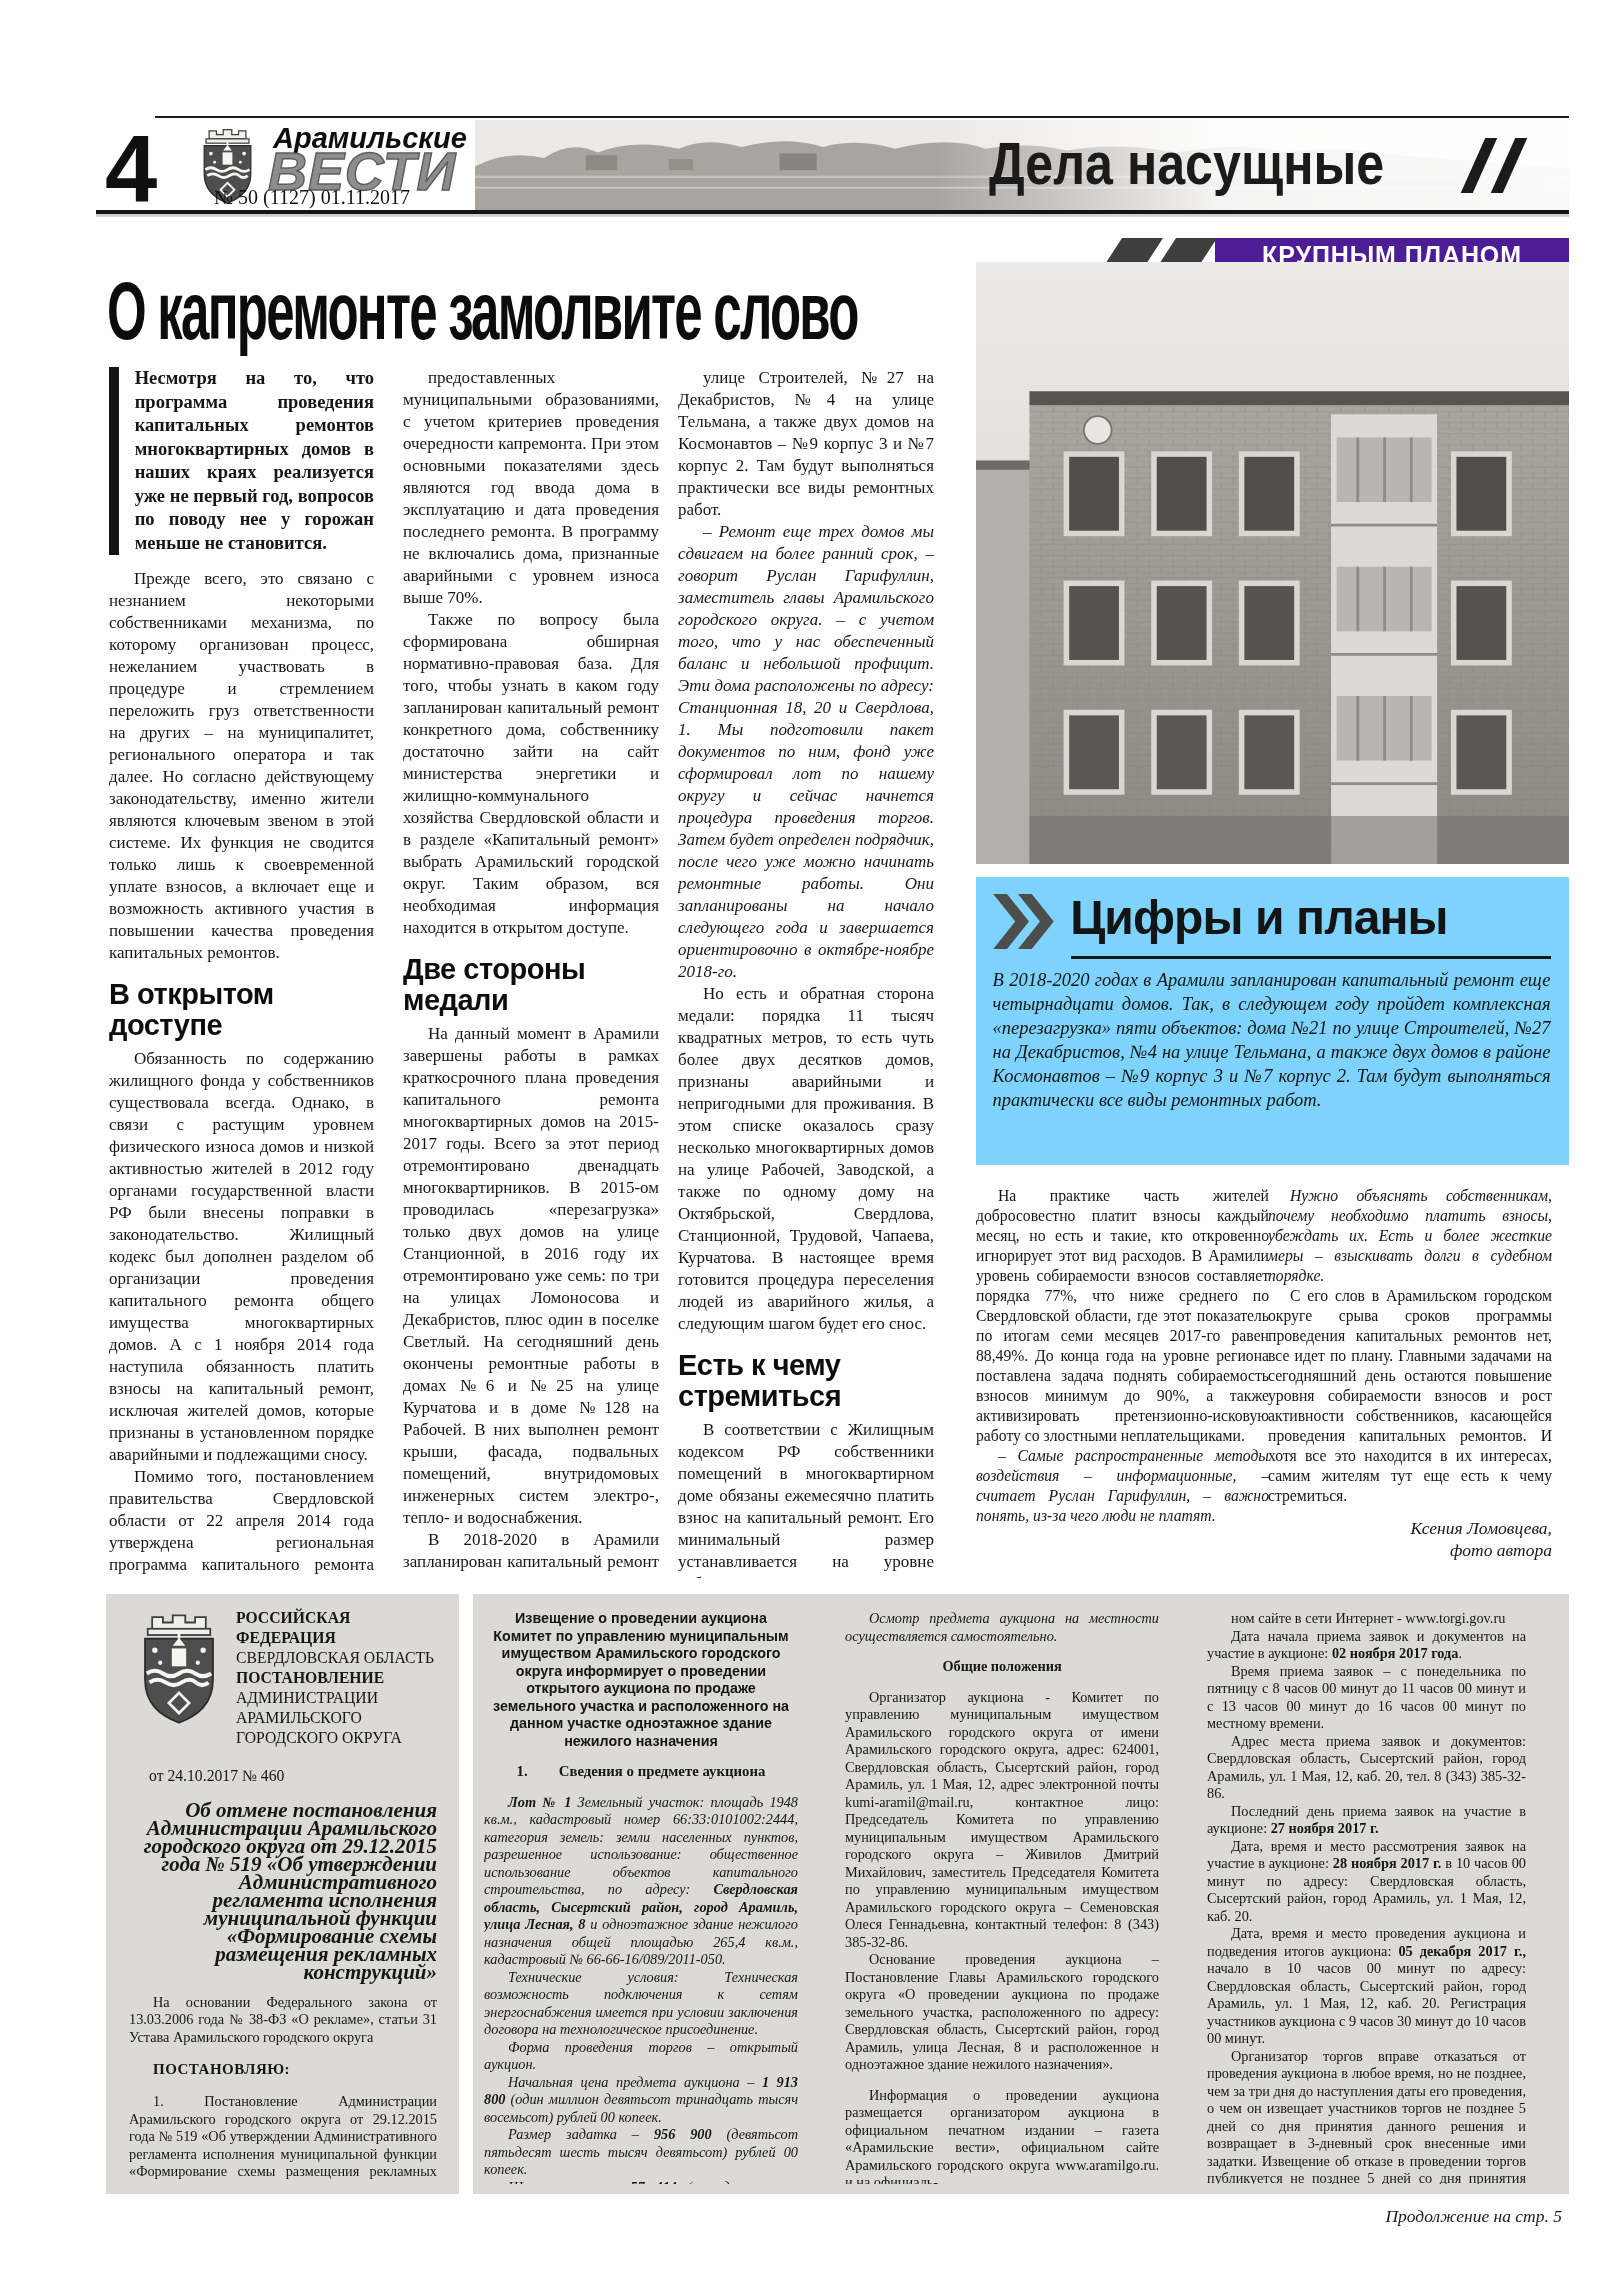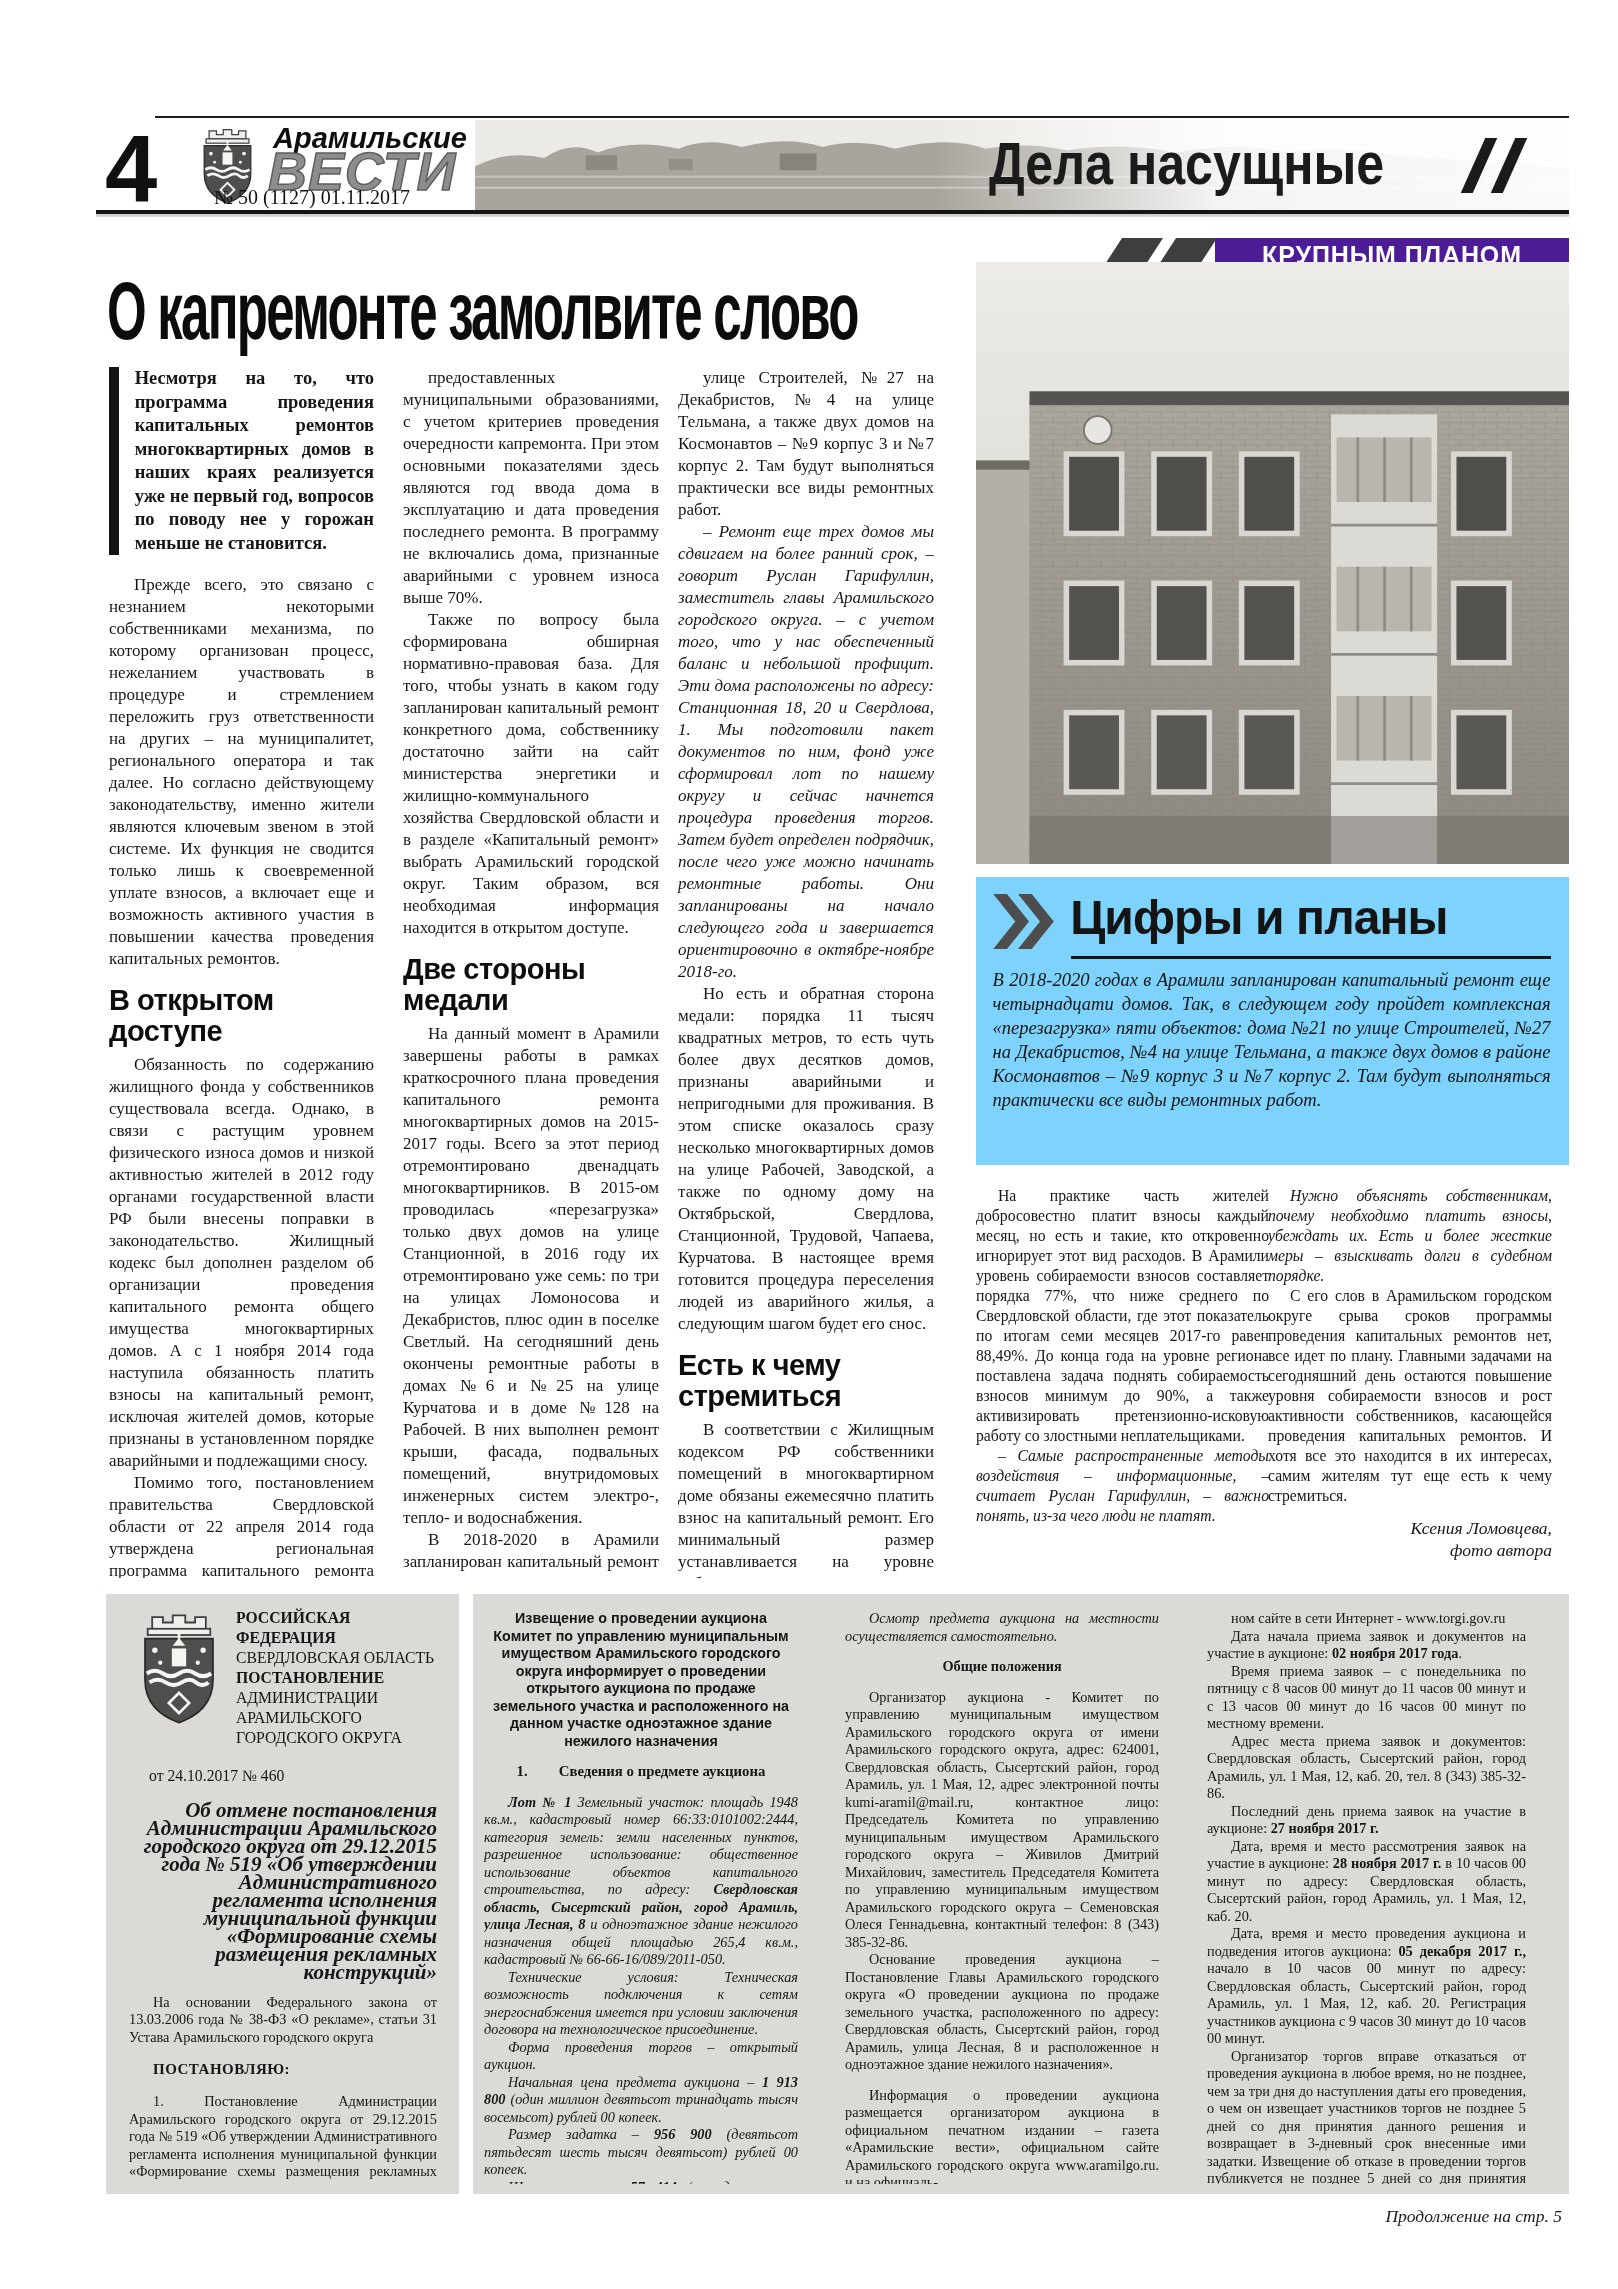--- a/index.html
+++ b/index.html
@@ -38,21 +38,21 @@
   #headline { left:107px; top:271px; font:700 81px/1 "Liberation Sans", sans-serif; color:#0c0c0c;
               letter-spacing:-2.8px; white-space:nowrap; transform:scaleX(.63); transform-origin:left top; }
 
   
   .col { overflow:hidden; text-align:justify; hyphens:auto; }
   #col1 { left:109px; top:367px; width:265px; height:1211px; }
   #col2 { left:403px; top:367px; width:256px; height:1211px; }
   #col3 { left:678px; top:367px; width:256px; height:1211px; }
   .bp { font-size:17px; line-height:22px; text-indent:25px; text-align:justify; }
   .it { font-style:italic; }
-  #lede { border-left:10px solid #131313; padding-left:15.7px; margin-bottom:19px;
+  #lede { border-left:10px solid #131313; padding-left:15.7px; margin-bottom:13px;
           font-weight:700; font-size:18.5px; line-height:23.5px; text-align:justify; }
   .subhead { font:700 29px/31px "Liberation Sans", sans-serif; color:#0d0d0d;
              letter-spacing:-0.5px; margin:14.8px 0 7.4px; text-align:left; text-indent:0; }
 
   
   #photo { left:976px; top:262px; width:593px; height:602px; }
 
   
   #infobox { left:976px; top:877px; width:593px; height:288px; background:#7dd3fc; padding:16.6px 18.5px 0 16.6px; }
   #infobox-titlerow { display:flex; align-items:flex-start; }

